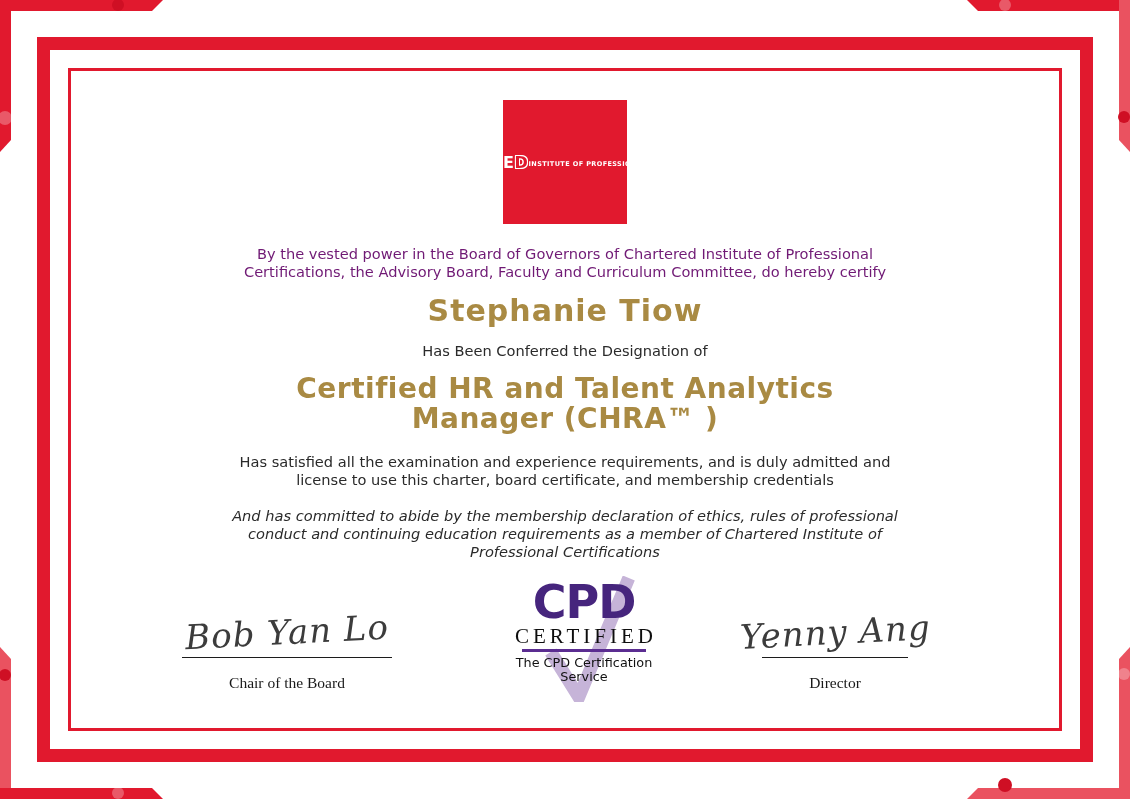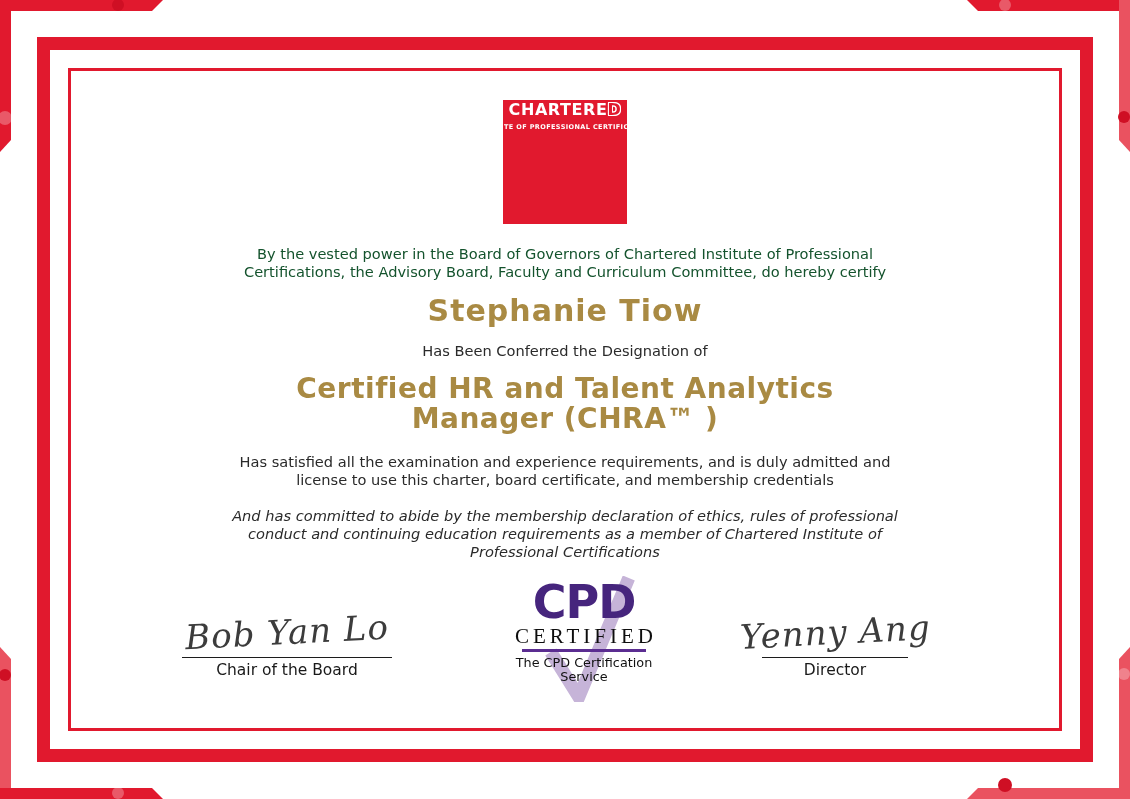--- a/index.html
+++ b/index.html
@@ -20,28 +20,28 @@
   .dot-light { fill:#ffffff; opacity:.28; }
 
   
   .frame-outer { position:absolute; inset:37px; border:13px solid var(--accent_red,#e1192e); }
   .frame-inner { position:absolute; inset:68px; border:3px solid var(--accent_red,#e1192e); }
 
   
   .content { position:absolute; inset:71px; text-align:center; color:#232323; }
 
   .logo-box { width:124px; height:124px; margin:29px auto 0; background:var(--accent_red,#e1192e);
-              display:flex; flex-direction:column; align-items:center; }
+              display:flex; flex-direction:row; align-items:center; justify-content:center; }
   .logo-name { color:#fff; font-weight:bold; font-size:16px; letter-spacing:.6px; white-space:nowrap; }
   .logo-name .d-outline { color:var(--accent_red,#e1192e);
       text-shadow:-1px -1px 0 #fff,1px -1px 0 #fff,-1px 1px 0 #fff,1px 1px 0 #fff,
                   -1px 0 0 #fff,1px 0 0 #fff,0 -1px 0 #fff,0 1px 0 #fff; }
   .logo-sub { color:#fff; font-size:6.5px; letter-spacing:.4px; margin-top:4px; white-space:nowrap; font-weight:bold; }
 
-  .intro { margin-top:21px; font-size:14.6px; line-height:18px; color:#14532d; }
+  .intro { margin-top:21px; font-size:14.6px; line-height:18px; color:#701a75; }
   .recipient { margin-top:13px; font-size:30px; line-height:33px; font-weight:bold;
                color:var(--gold,#a98a43); letter-spacing:1px; }
   .conferred { margin-top:15px; font-size:14.6px; line-height:17px; color:#2a2a2a; }
   .designation { margin-top:15px; font-size:28px; line-height:30px; font-weight:bold;
                  color:var(--gold,#a98a43); letter-spacing:.5px; }
   .para { font-size:14.6px; line-height:18px; color:#2a2a2a; }
   .para.requirements { margin-top:19px; }
   .para.commitment { margin-top:18px;font-style:italic; }
 
   
@@ -51,21 +51,21 @@
   .sig-col.center{ left:403px; width:220px; }
   .sig-col.right { left:644px; width:240px; }
 
   .sig-script { height:76px; display:flex; align-items:flex-end; justify-content:center; }
   .sig-script span { font-family:"DejaVu Serif","Liberation Serif",serif; font-style:italic;
                      font-size:34px; color:#3c3c3c; letter-spacing:1px; transform:rotate(-3deg);
                      white-space:nowrap; }
   .sig-line { border-top:1.6px solid #1c1c1c; margin:5px auto 0; }
   .sig-line.w-left { width:210px; }
   .sig-line.w-right { width:146px; }
-  .sig-role { margin-top:3px; font-size:15.5px; color:#191919; }
+  .sig-role { margin-top:16px; font-size:15.5px; color:#191919;font-family:Liberation Serif, serif; }
 
   
   .cpd { position:relative; width:160px; margin:0 auto; text-align:center; }
   .cpd-check { position:absolute; top:-4px; left:50%; transform:translateX(-46%); width:120px; height:126px; z-index:0; }
   .cpd-check polyline { fill:none; stroke:var(--cpd_check,#c6b4d8); stroke-width:13; }
   .cpd-acronym { position:relative; z-index:1; font-size:46px; line-height:44px; font-weight:bold;
                  color:var(--cpd_purple,#46257d); letter-spacing:-1px; margin-top:4px; }
   .cpd-certified { position:relative; z-index:1; font-family:"Liberation Serif","DejaVu Serif",serif;
                    font-size:21px; line-height:24px; letter-spacing:4px; padding-left:4px; color:#0d0d0d; }
   .cpd-rule { position:relative; z-index:1; width:124px; height:3px;

